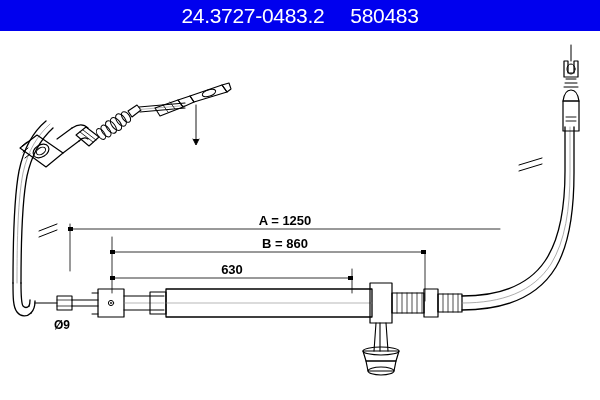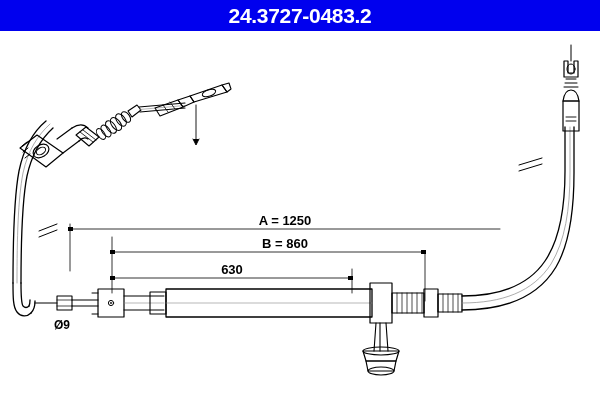--- a/index.html
+++ b/index.html
@@ -30,21 +30,21 @@
   }
   #header-inner {
     display: flex;
     align-items: baseline;
     gap: 26px;
   }
   .header-text {
     color: #ffffff;
     font-family: "Liberation Sans", sans-serif;
     font-size: 21px;
-    font-weight: bold;
+    font-weight: normal;
     letter-spacing: -0.3px;
     white-space: nowrap;
   }
   #drawing-area {
     position: absolute;
     left: 0;
     top: 31px;
     width: 600px;
     height: 282px;
     background: #ffffff;
@@ -69,20 +69,21 @@
   }
 </style>
 </head>
 <body>
 
 <div id="page">
 
   <div id="header-bar">
     <div id="header-inner">
       <span class="header-text">24.3727-0483.2</span>
+      <span class="header-text">580483</span>
     </div>
   </div>
 
   <div id="drawing-area">
     <svg class="draw" width="600" height="369" viewBox="0 0 600 369">
 
       <g fill="none" stroke="#000000" stroke-width="1" stroke-linecap="round" stroke-linejoin="round">
 
         <g>
           <path d="M 46 90 C 34 100, 24 116, 19 140 C 14 166, 13 206, 13 252" stroke-width="1.3"></path>

